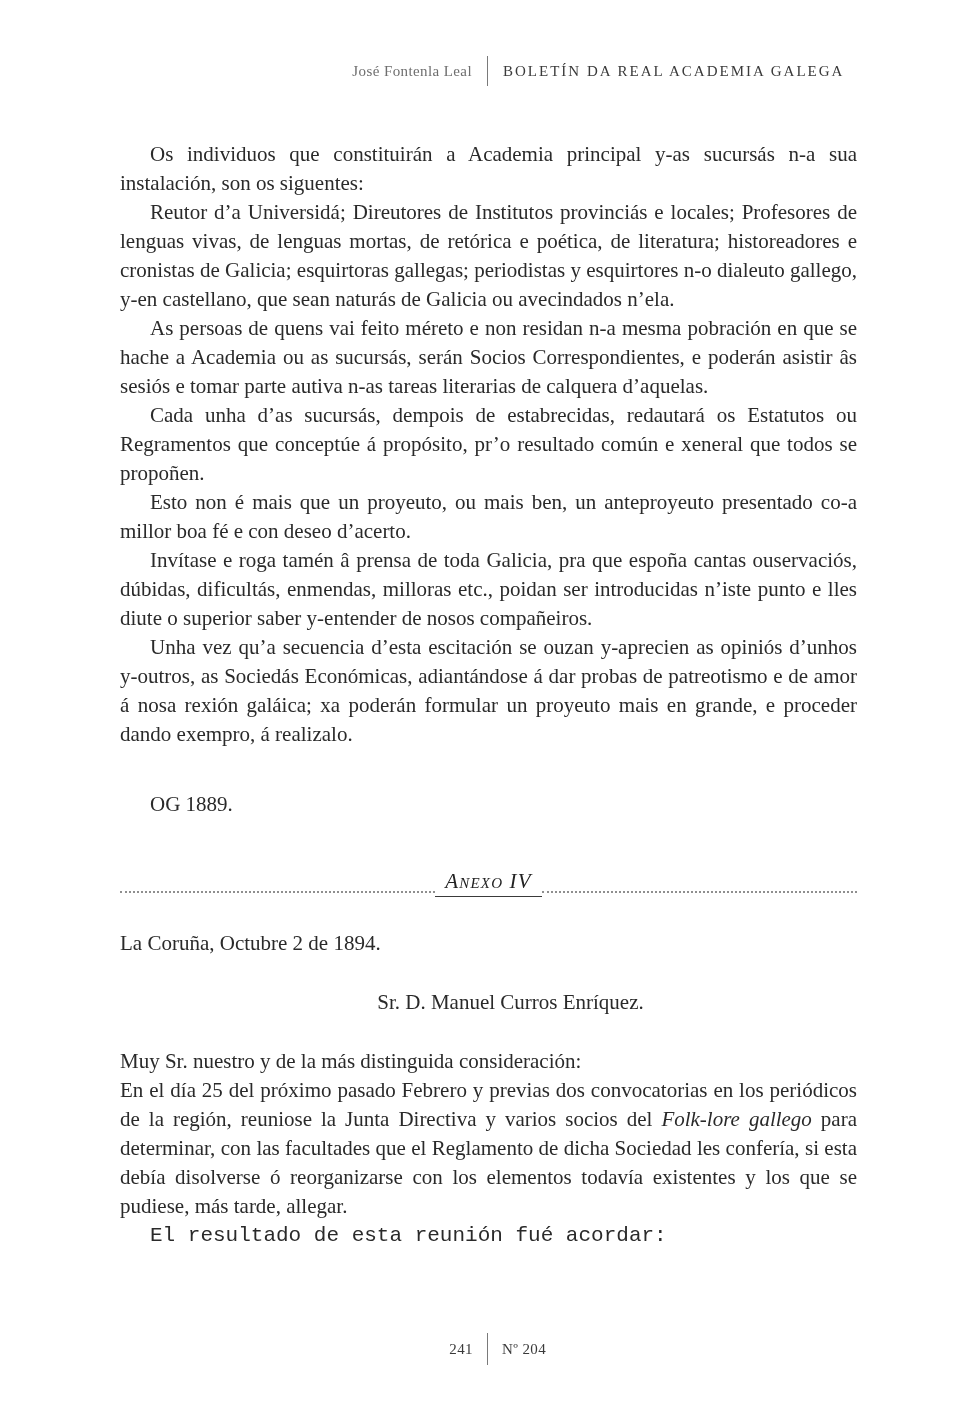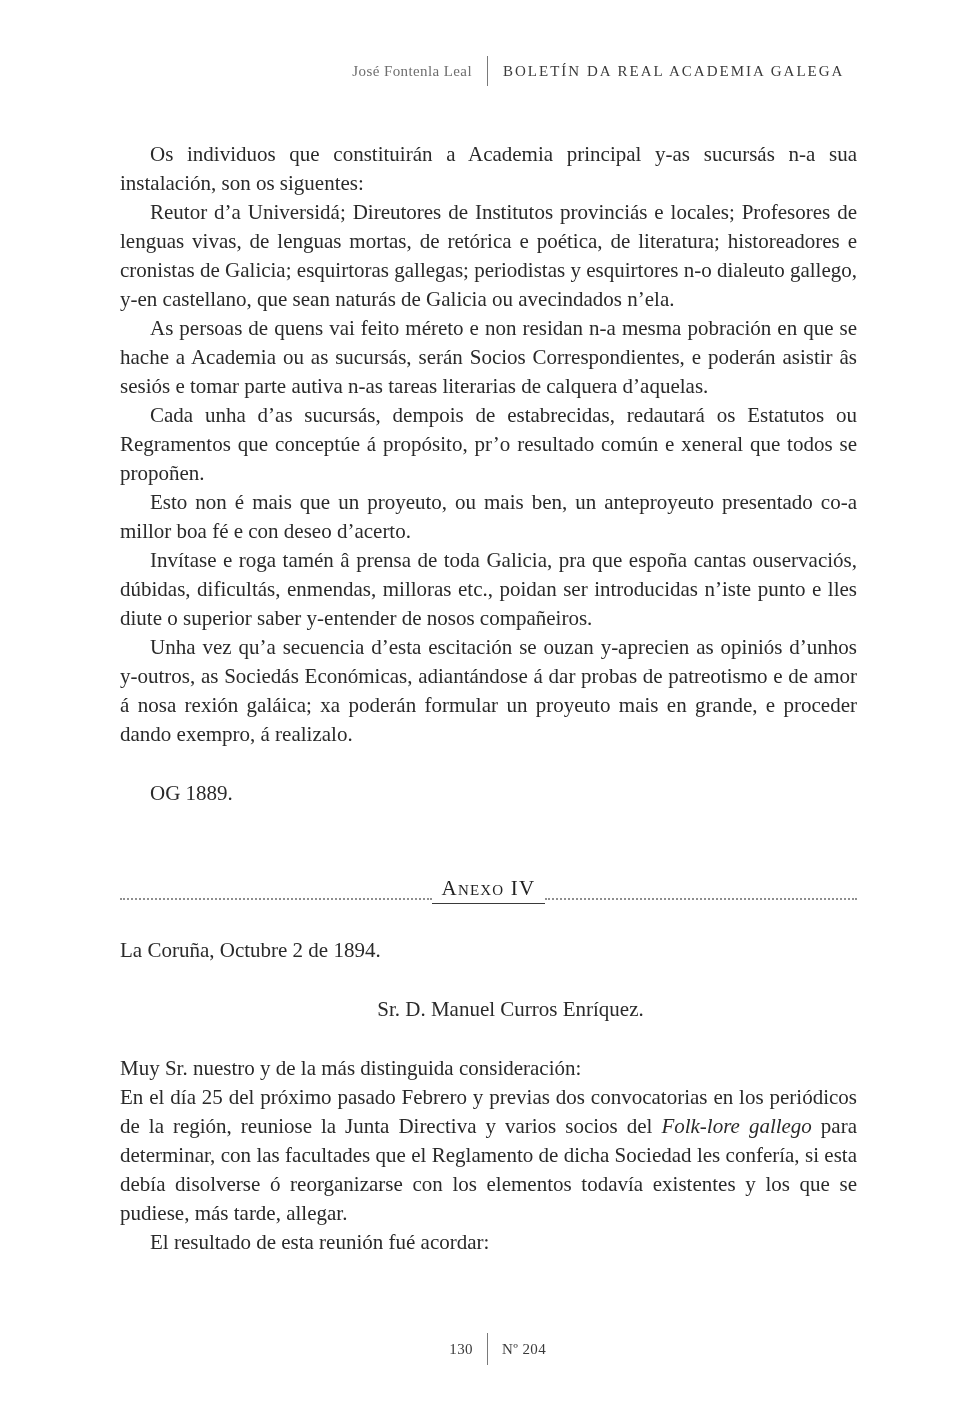--- a/index.html
+++ b/index.html
@@ -34,27 +34,27 @@
   
   .text-block {
     position: absolute; left: 120px; top: 140px; width: 737px;
   }
   .par {
     font-size: 21px; line-height: 29px;
     text-align: justify;
   }
   .indent { text-indent: 30px; }
   .signature-line {
-    margin-top: 30px; text-indent: 30px; text-align: left;
+    margin-top: 41px; text-indent: 30px; text-align: left;
   }
 
   
   .annex-heading-row {
-    margin-top: 68px; margin-bottom: 32px;
-    display: flex; align-items: flex-end;
+    margin-top: 50px; margin-bottom: 32px;
+    display: flex; align-items: flex-end; font-style: italic;
   }
   .dotline {
     flex: 1 1 0; height: 0;
     border-bottom: 2px dotted #8f8f8f;
     margin-bottom: 4px;
   }
   .annex-heading {
     font-size: 21px; font-weight: 400;
     font-variant: small-caps;
     letter-spacing: 1.2px;
@@ -63,21 +63,21 @@
     border-bottom: 1.5px solid #3a3a3a;
     white-space: nowrap;
   }
 
   
   .letter-date { text-align: left; }
   .letter-recipient { margin-top: 30px; text-align: center; margin-left: 44px; }
   .letter-salutation { margin-top: 30px; text-align: left; }
   .letter-body { text-align: justify; }
   .letter-body em { }
-  .letter-closing { text-indent: 30px; text-align: left; }
+  .letter-closing { text-indent: 30px; text-align: left; font-family: Liberation Mono, monospace; }
 
   
   .footer {
     position: absolute; left: 0; bottom: 52px; width: 100%;
     display: flex; align-items: center;
   }
   .footer-left { flex: 1 1 0; text-align: right; padding-right: 14px; }
   .footer-right { flex: 1 1 0; text-align: left; padding-left: 14px; }
   .footer-sep { width: 1px; height: 32px; background: #7a7a7a; }
   .page-number, .issue-number { font-size: 15px; color: #3a3a3a; letter-spacing: 0.4px; }
@@ -120,21 +120,21 @@
     <p class="par letter-salutation">Muy Sr. nuestro y de la más distinguida consideración:</p>
 
     <p class="par letter-body"><span>En el día 25 del próximo pasado Febrero y previas dos convocatorias en los periódicos de la región, reuniose la Junta Directiva y varios socios del </span><em>Folk-lore gallego</em><span> para determinar, con las facultades que el Reglamento de dicha Sociedad les confería, si esta debía disolverse ó reorganizarse con los elementos todavía existentes y los que se pudiese, más tarde, allegar.</span></p>
 
     <p class="par letter-closing">El resultado de esta reunión fué acordar:</p>
 
   </main>
 
   <footer class="footer">
     <div class="footer-left">
-      <span class="page-number">130</span>
+      <span class="page-number">241</span>
     </div>
     <div class="footer-sep"></div>
     <div class="footer-right">
       <span class="issue-number">Nº 204</span>
     </div>
   </footer>
 
 </div>
 
 </body></html>

